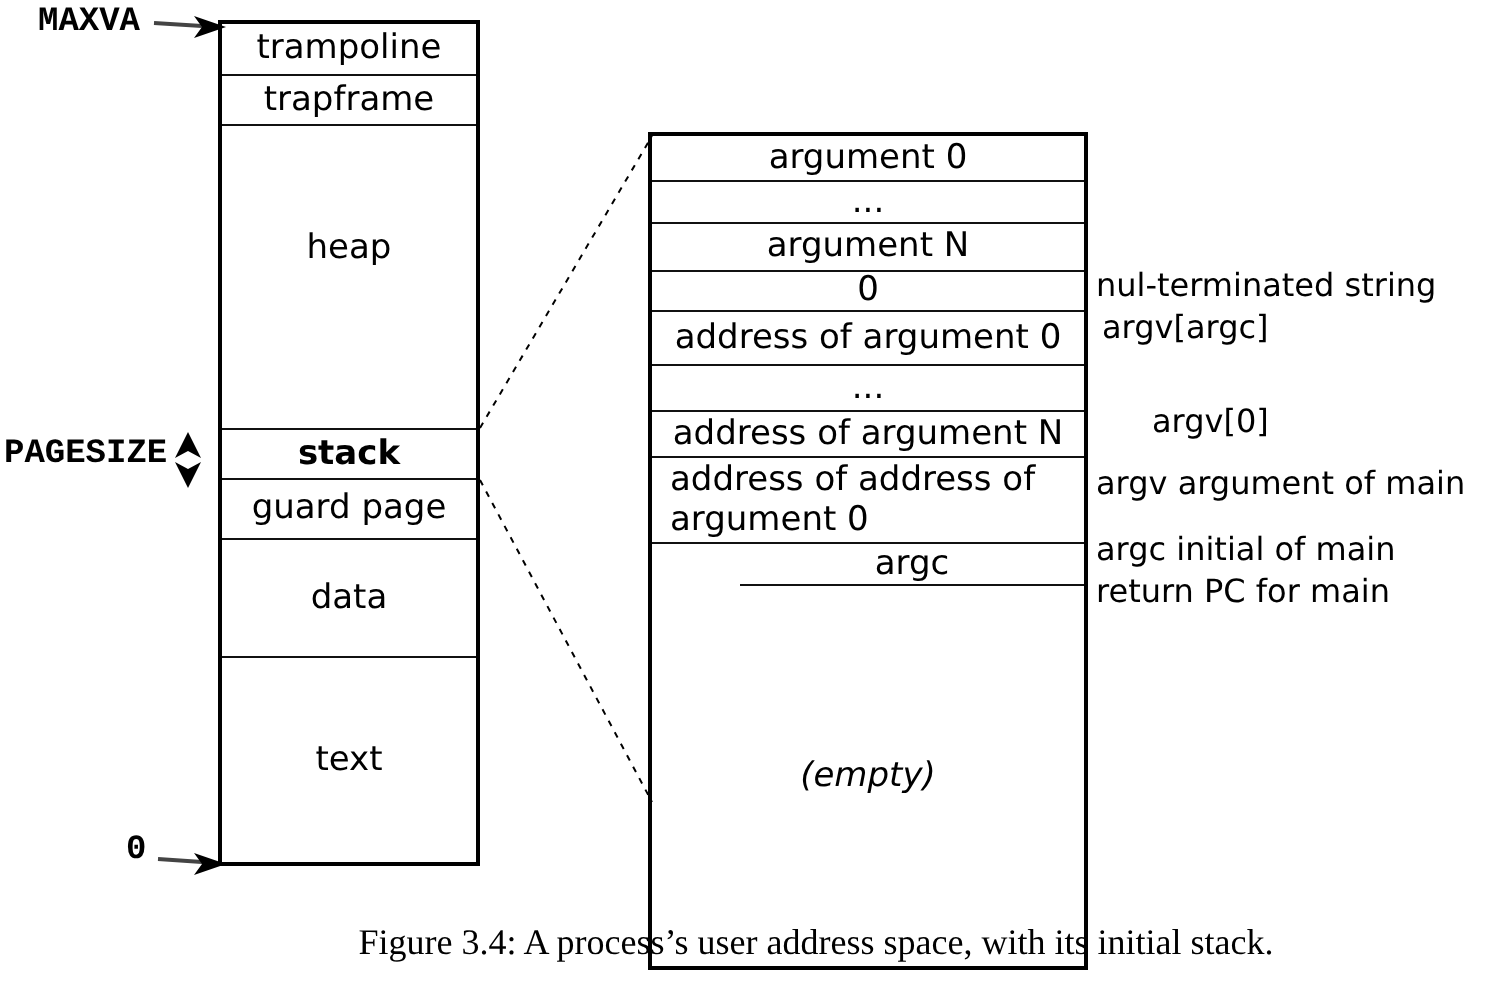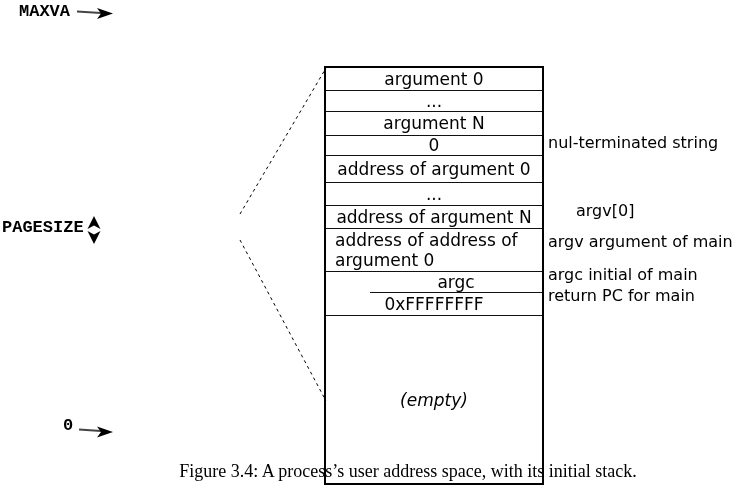--- a/index.html
+++ b/index.html
@@ -140,37 +140,46 @@
     <polygon points="113,432 97,426.5 101,432 97,437.5" fill="#000"></polygon>
 
     <polygon points="94,216 87.5,229 94,225.5 100.5,229" fill="#000"></polygon>
     <polygon points="94,244 87.5,231 94,234.5 100.5,231" fill="#000"></polygon>
   </svg>
 
   <div class="mono-label maxva">MAXVA</div>
   <div class="mono-label pagesize">PAGESIZE</div>
   <div class="mono-label zerolbl">0</div>
 
+  <div class="leftbox">
+    <div class="region r-trampoline">trampoline</div>
+    <div class="region r-trapframe">trapframe</div>
+    <div class="region r-heap">heap</div>
+    <div class="region r-stack">stack</div>
+    <div class="region r-guard">guard page</div>
+    <div class="region r-data">data</div>
+    <div class="region r-text">text</div>
+  </div>
 
   <div class="rightbox">
     <div class="srow s0">argument 0</div>
     <div class="srow s1">...</div>
     <div class="srow s2">argument N</div>
     <div class="srow s3">0</div>
     <div class="srow s4">address of argument 0</div>
     <div class="srow s5">...</div>
     <div class="srow s6">address of argument N</div>
     <div class="srow s7">address of address of
  argument 0</div>
     <div class="srow s8">argc</div>
-    <div class="srow s9">0xFFFFFFFF</div>
     <div class="srow s10">(empty)</div>
   </div>
 
   <div class="annot a0">nul-terminated string</div>
+  <div class="annot a1">argv[argc]</div>
   <div class="annot a2">argv[0]</div>
   <div class="annot a3">argv argument of main</div>
   <div class="annot a4">argc initial of main</div>
   <div class="annot a5">return PC for main</div>
 
   <div class="caption">Figure 3.4: A process’s user address space, with its initial stack.</div>
 
 </div>
 
 </body></html>

